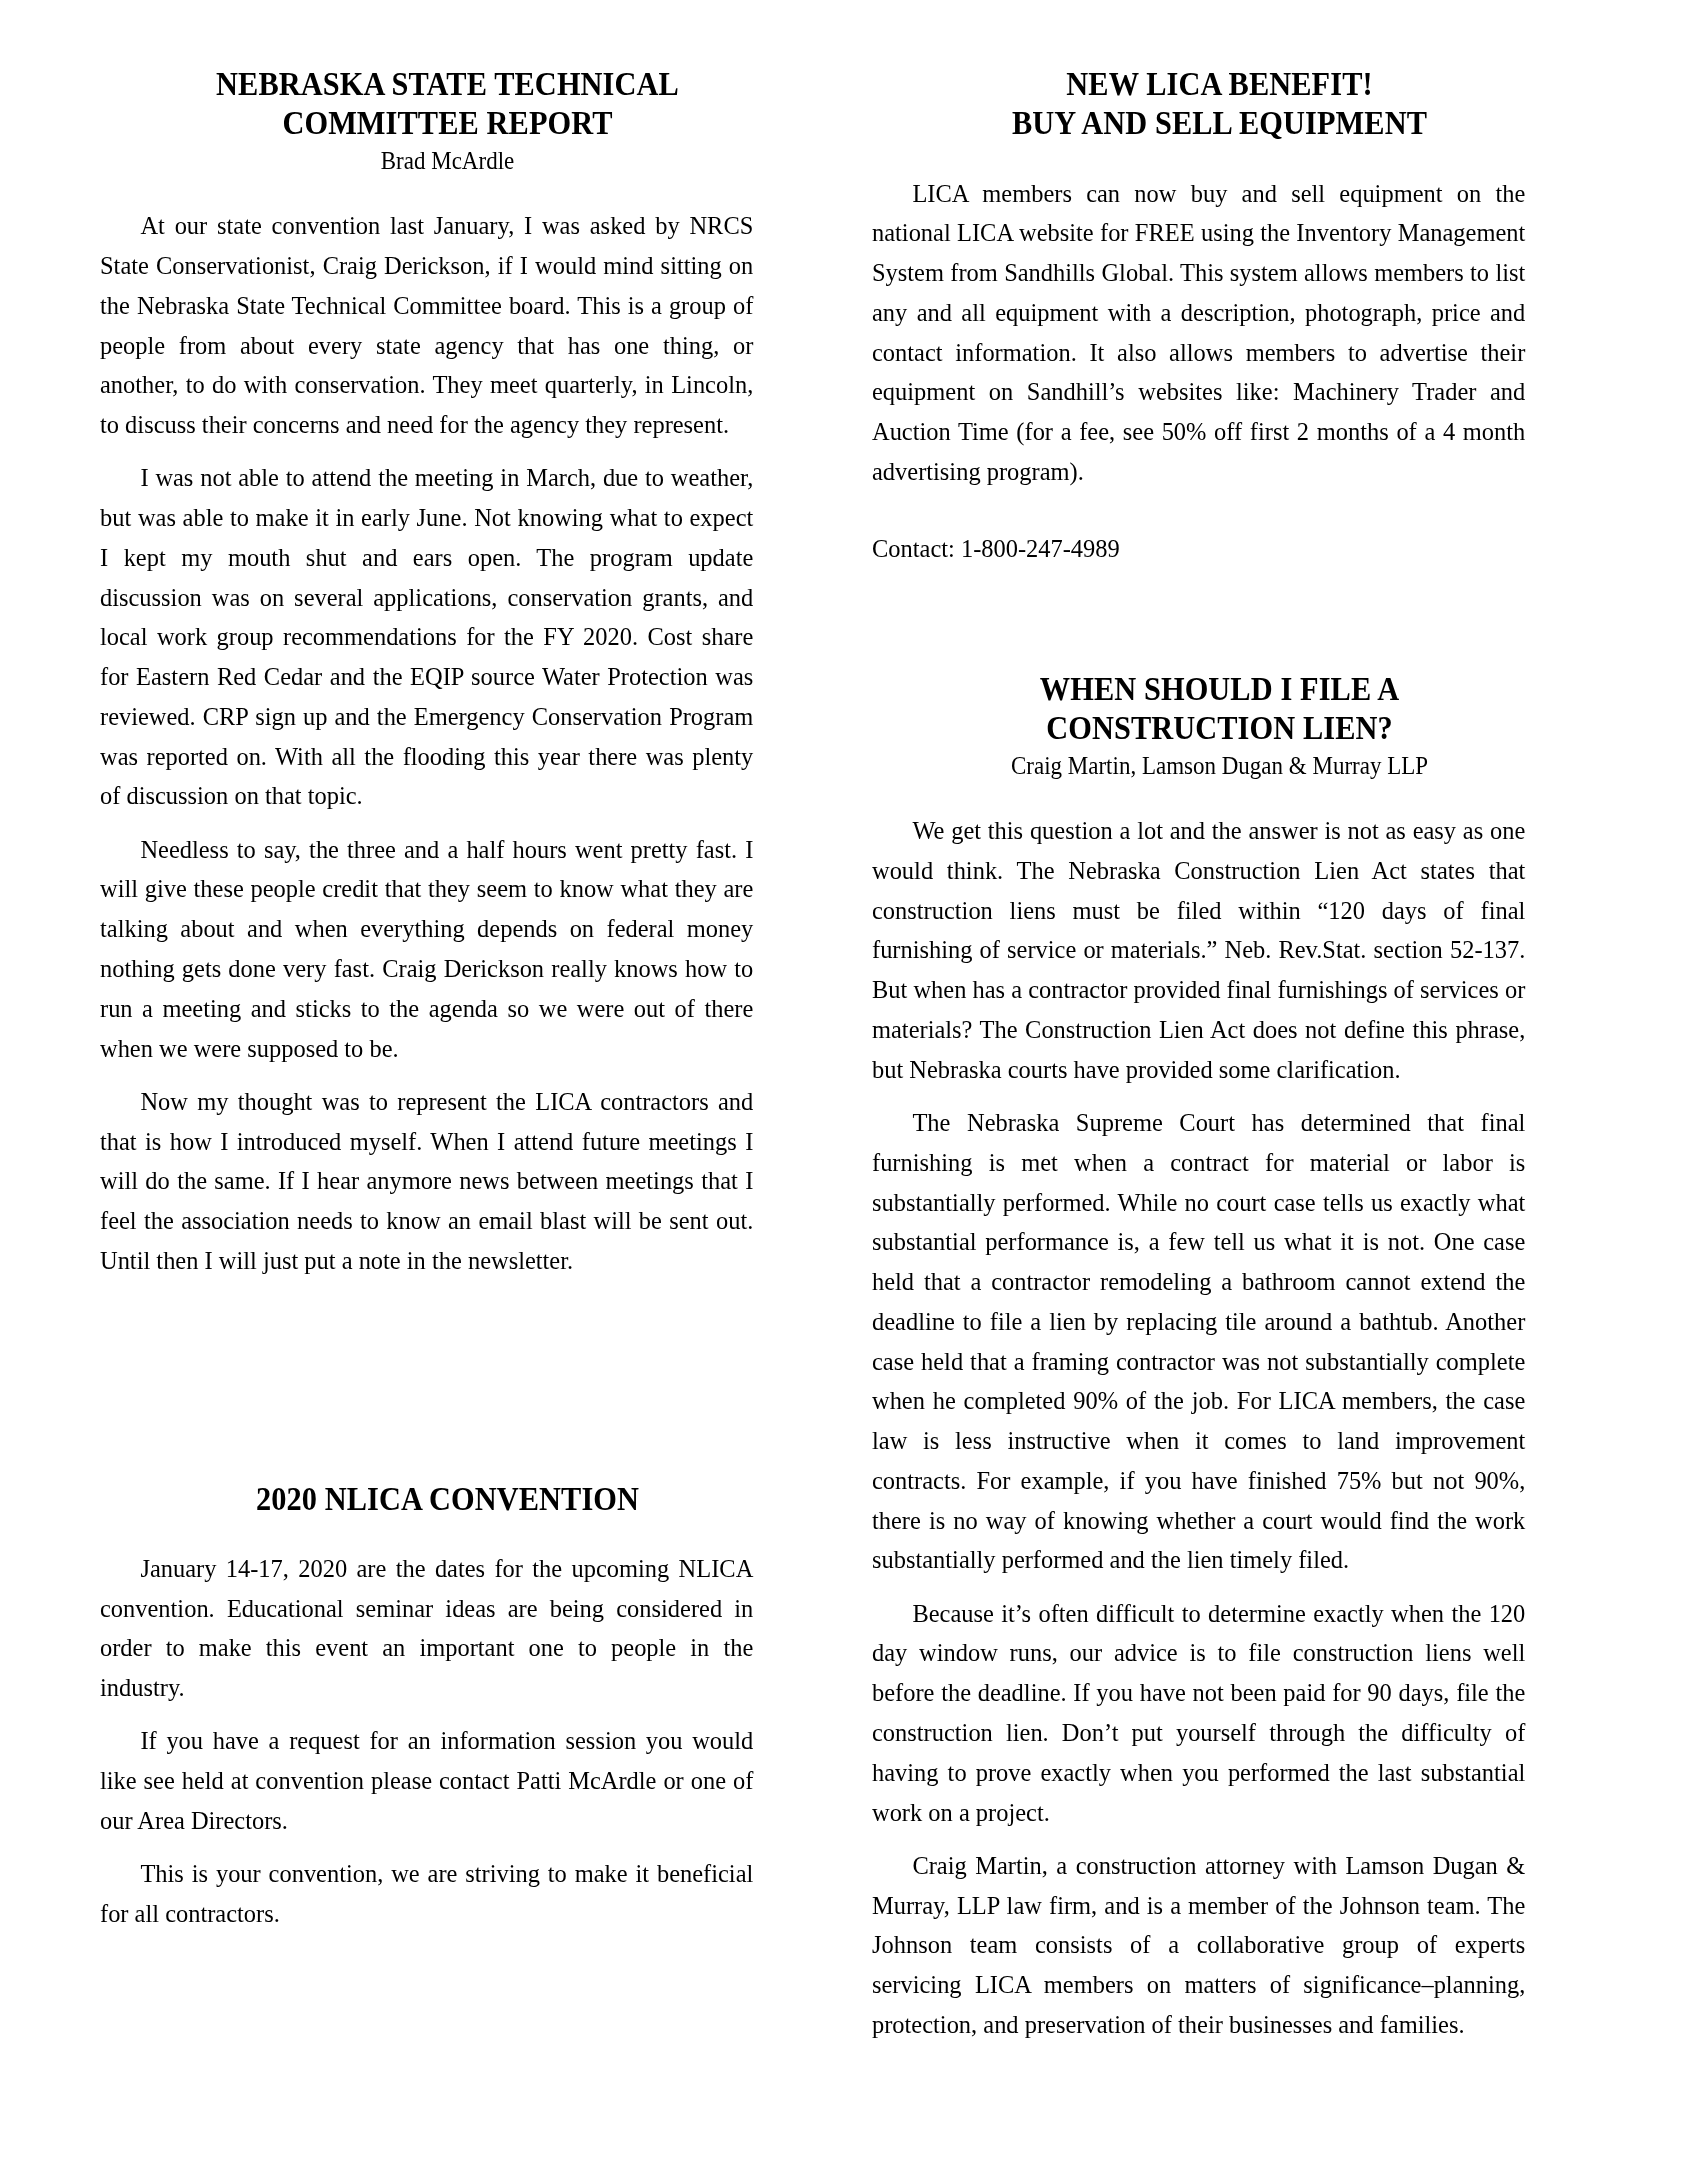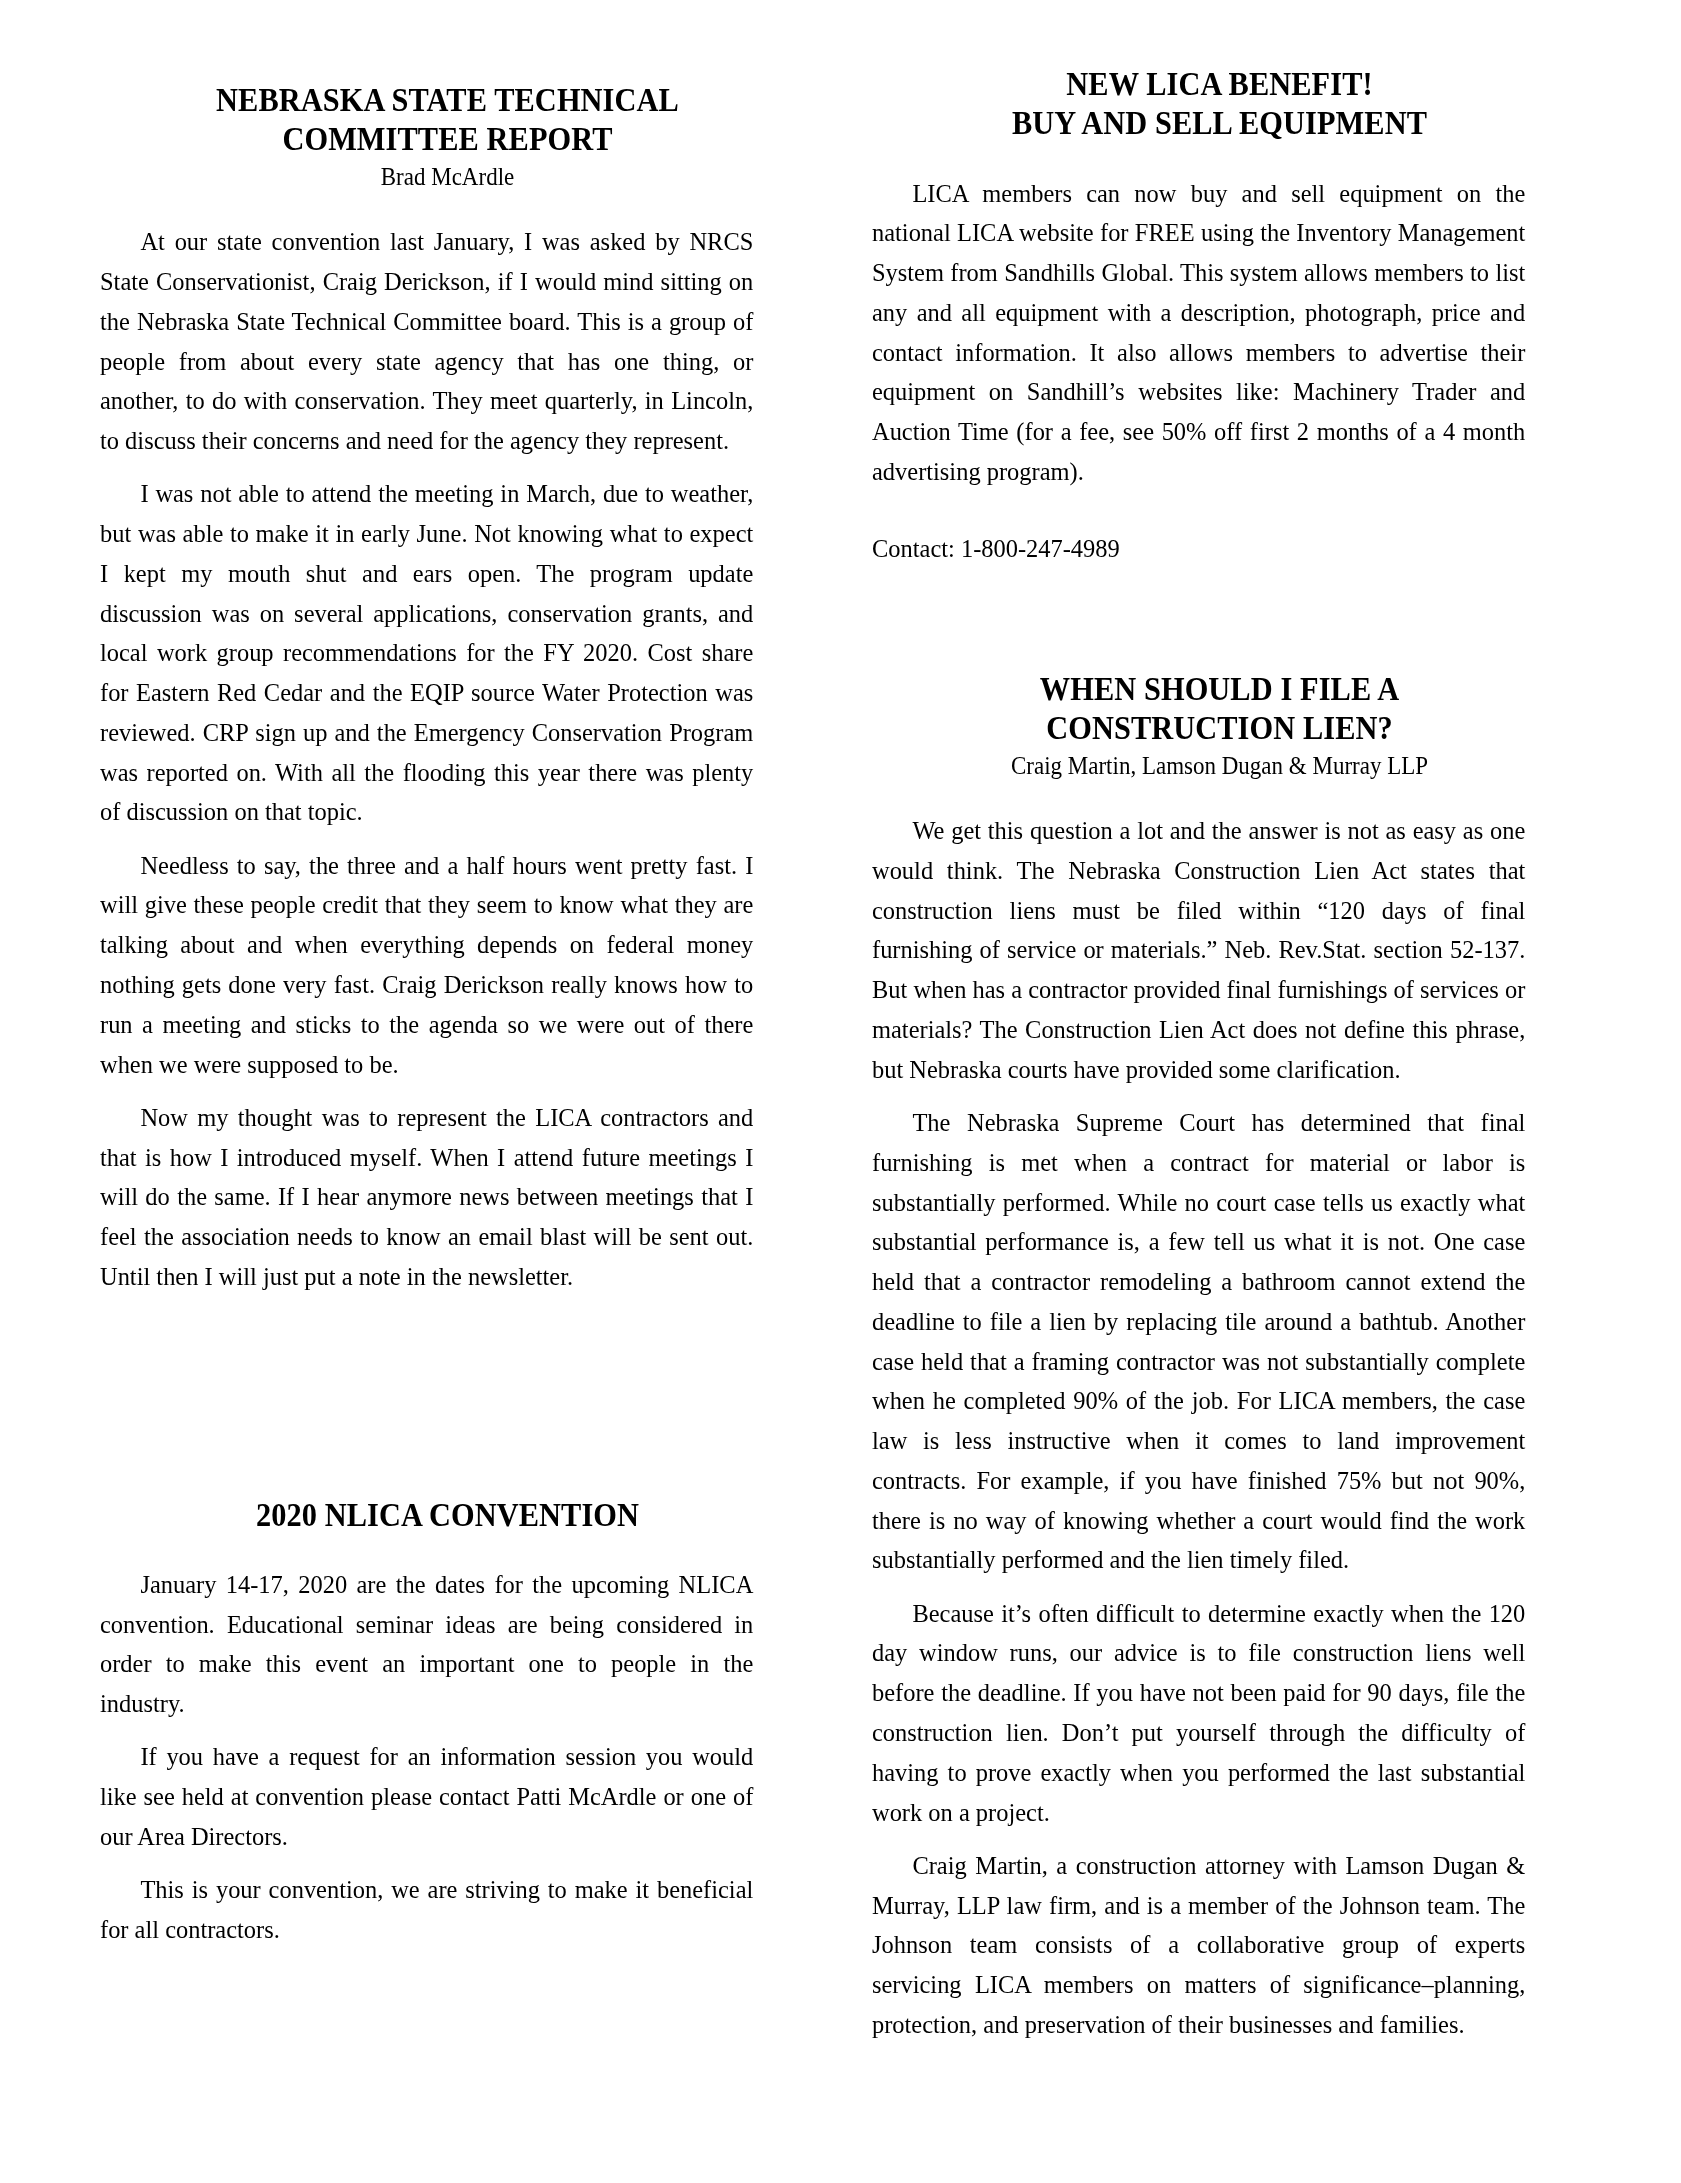--- a/index.html
+++ b/index.html
@@ -24,21 +24,21 @@
     display: flex;
     flex-direction: row;
     align-items: flex-start;
     width: 1482px;
     height: 100%;
   }
   .col {
     width: 695px;
     flex: 0 0 695px;
   }
-  .col-left { margin-right: 77px; margin-top: 16px; }
+  .col-left { margin-right: 77px; }
 
   
   .section-title {
     text-align: center;
     font-weight: bold;
     font-size: 33px;
     line-height: 1.19;
     letter-spacing: 0.1px;
     margin: 0;
     transform: scaleX(0.92);

